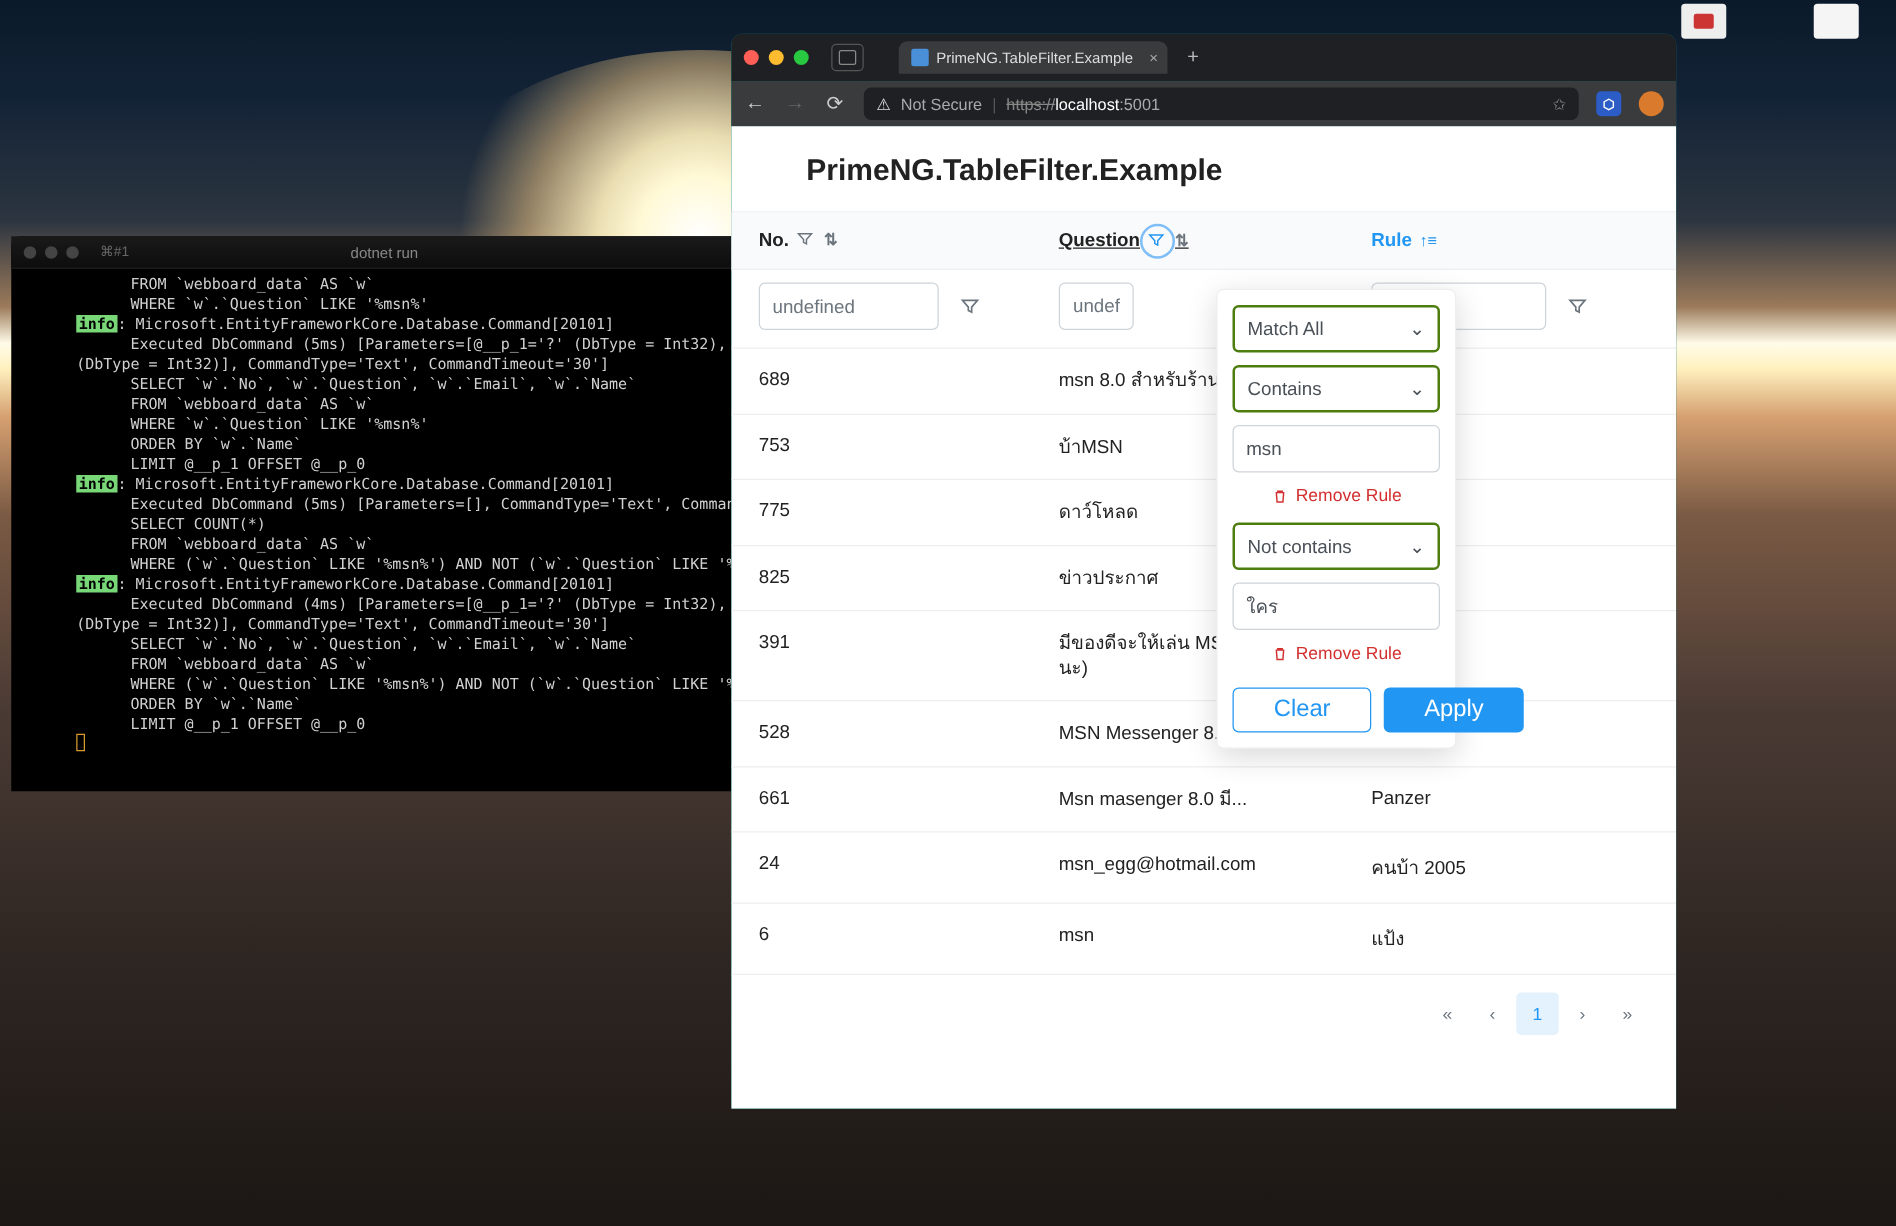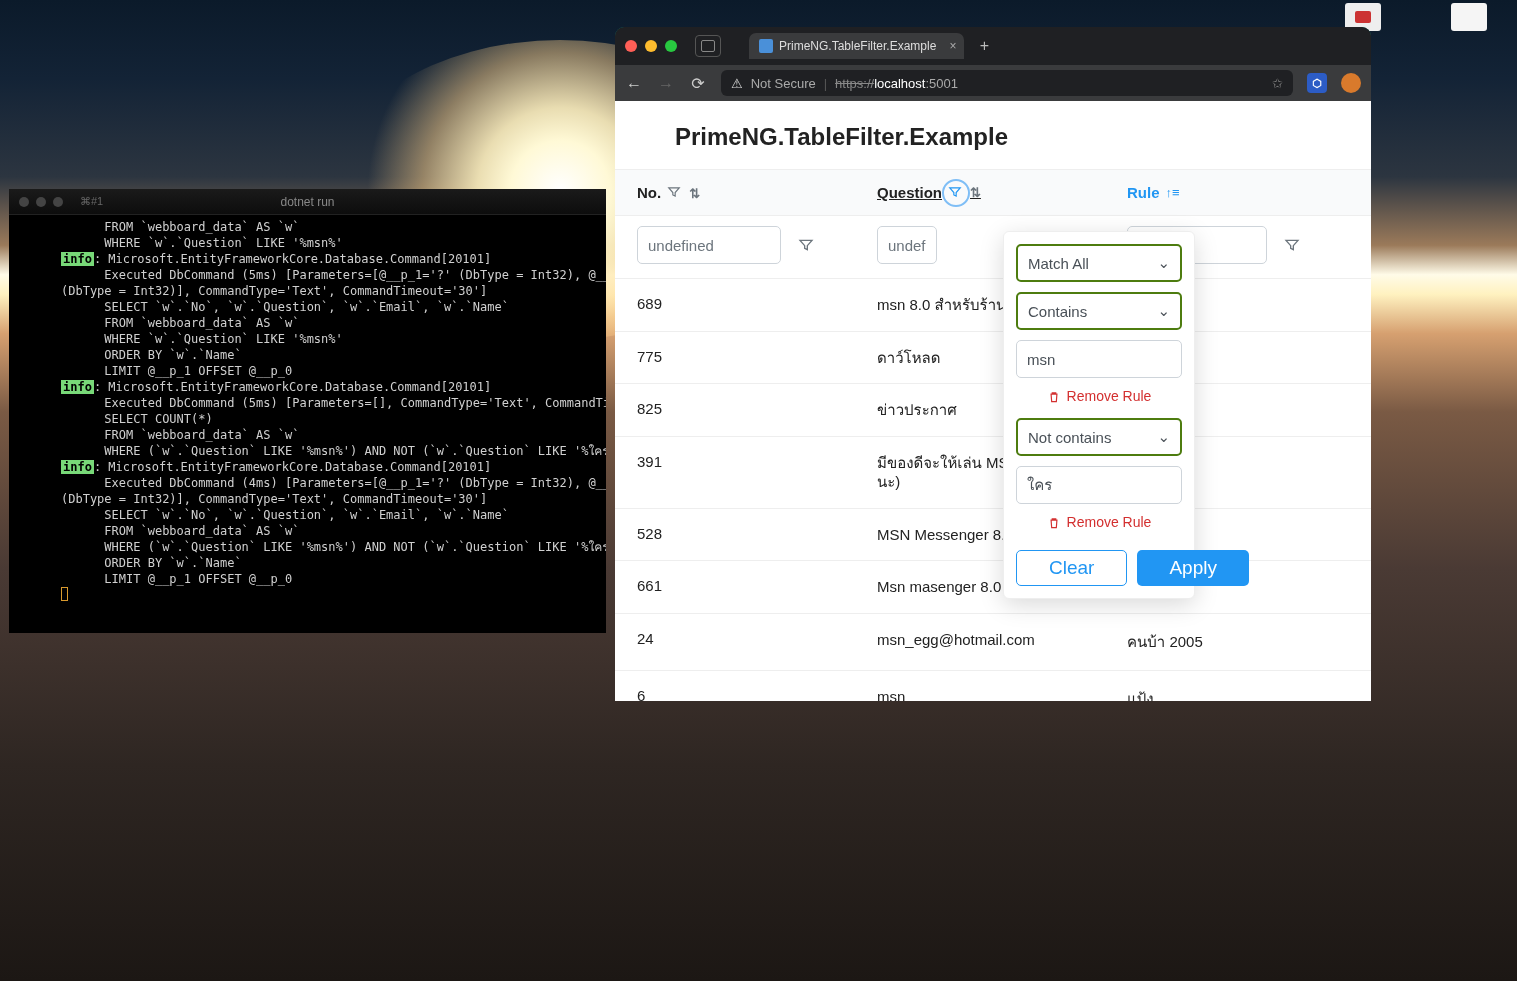--- a/index.html
+++ b/index.html
@@ -23,21 +23,21 @@
   border-bottom:1px solid #222;color:#666;font-size:12px;
   background:linear-gradient(#1a1a1a,#0d0d0d);}
 .tl-dot{width:10px;height:10px;border-radius:50%;background:#444;}
 .term-tab{margin-left:10px;font-size:11px;}
 .term-title{position:absolute;left:50%;transform:translateX(-50%);color:#888;font-size:12px;}
 .term-body{padding:4px 8px;font-family:Menlo,Monaco,Consolas,monospace;font-size:12px;line-height:16px;white-space:pre;overflow:hidden;margin-left:44px;}
 .kw-info{background:#78d878;color:#000;padding:0 2px;font-weight:700;}
 .cursor{display:inline-block;width:7px;height:14px;border:1px solid #d99a2e;}
 
 
-.browser{position:absolute;left:615px;top:27px;width:756px;height:674px;
+.browser{position:absolute;left:585px;top:27px;width:756px;height:860px;
   background:#0f766e;border-radius:9px 9px 0 0;overflow:hidden;}
 .tabstrip{height:38px;background:#1f2023;display:flex;align-items:center;padding:0 10px;gap:8px;}
 .wdots{display:flex;gap:8px;margin-right:10px;}
 .wdots span{width:12px;height:12px;border-radius:50%;}
 .d-close{background:#ff5f57;} .d-min{background:#febc2e;} .d-max{background:#28c840;}
 .sidebar-btn{width:26px;height:22px;border:1px solid #555;border-radius:4px;display:flex;align-items:center;justify-content:center;}
 .sidebar-btn::before{content:"";width:12px;height:10px;border:1px solid #888;border-radius:2px;}
 .tab{background:#3a3b3d;border-radius:7px 7px 0 0;padding:6px 28px 6px 10px;display:flex;align-items:center;gap:6px;color:#ddd;font-size:12px;position:relative;}
 .tab .favicon{width:14px;height:14px;background:#4a90d9;border-radius:2px;}
 .tab .x{position:absolute;right:8px;color:#aaa;}
@@ -52,21 +52,21 @@
 .addr .strike{text-decoration:line-through;color:#888;}
 .ext{width:20px;height:20px;}
 .bw{background:#2c5cc5;border-radius:4px;color:#fff;display:flex;align-items:center;justify-content:center;font-weight:700;font-size:11px;}
 .mm{background:#d97a2c;border-radius:50%;}
 
 .page{position:absolute;top:74px;left:0;right:0;bottom:0;background:#fff;color:#222;overflow:hidden;}
 .page h1{font-size:24px;font-weight:600;padding:22px 60px 18px;}
 
 .table{border-top:1px solid #eee;}
 .thead{display:flex;padding:14px 22px;background:#f9fafb;border-bottom:1px solid #eee;font-weight:600;font-size:15px;}
-.col-no{width:240px;display:flex;align-items:flex-end;gap:6px;}
+.col-no{width:240px;display:flex;align-items:flex-start;gap:6px;}
 .col-q{width:250px;display:flex;align-items:center;gap:6px;text-decoration:underline;}
 .col-name{flex:1;display:flex;align-items:center;gap:6px;color:#2196f3;}
 .hicon{width:16px;height:16px;color:#6c757d;}
 .hicon.active svg path{stroke:#2196f3;}
 .hicon.active{position:relative;}
 .hicon.active::after{content:"";position:absolute;inset:-6px;border:2px solid #7fbef6;border-radius:50%;}
 .sorticon{font-size:13px;color:#6c757d;}
 .sort-blue{color:#2196f3;}
 
 .filters{display:flex;padding:10px 22px 14px;gap:0;border-bottom:1px solid #eee;}
@@ -228,20 +228,25 @@
         </div>
       </div>
 
       <div id="rows">
           <div class="trow">
             <div class="c-no">689</div>
             <div class="c-q">msn 8.0 สำหรับร้าน</div>
             <div class="c-name">dakt1</div>
           </div>
           <div class="trow">
+            <div class="c-no">753</div>
+            <div class="c-q">บ้าMSN</div>
+            <div class="c-name">demo727</div>
+          </div>
+          <div class="trow">
             <div class="c-no">775</div>
             <div class="c-q">ดาว์โหลด</div>
             <div class="c-name">demo727</div>
           </div>
           <div class="trow">
             <div class="c-no">825</div>
             <div class="c-q">ข่าวประกาศ</div>
             <div class="c-name">demo727</div>
           </div>
           <div class="trow">

